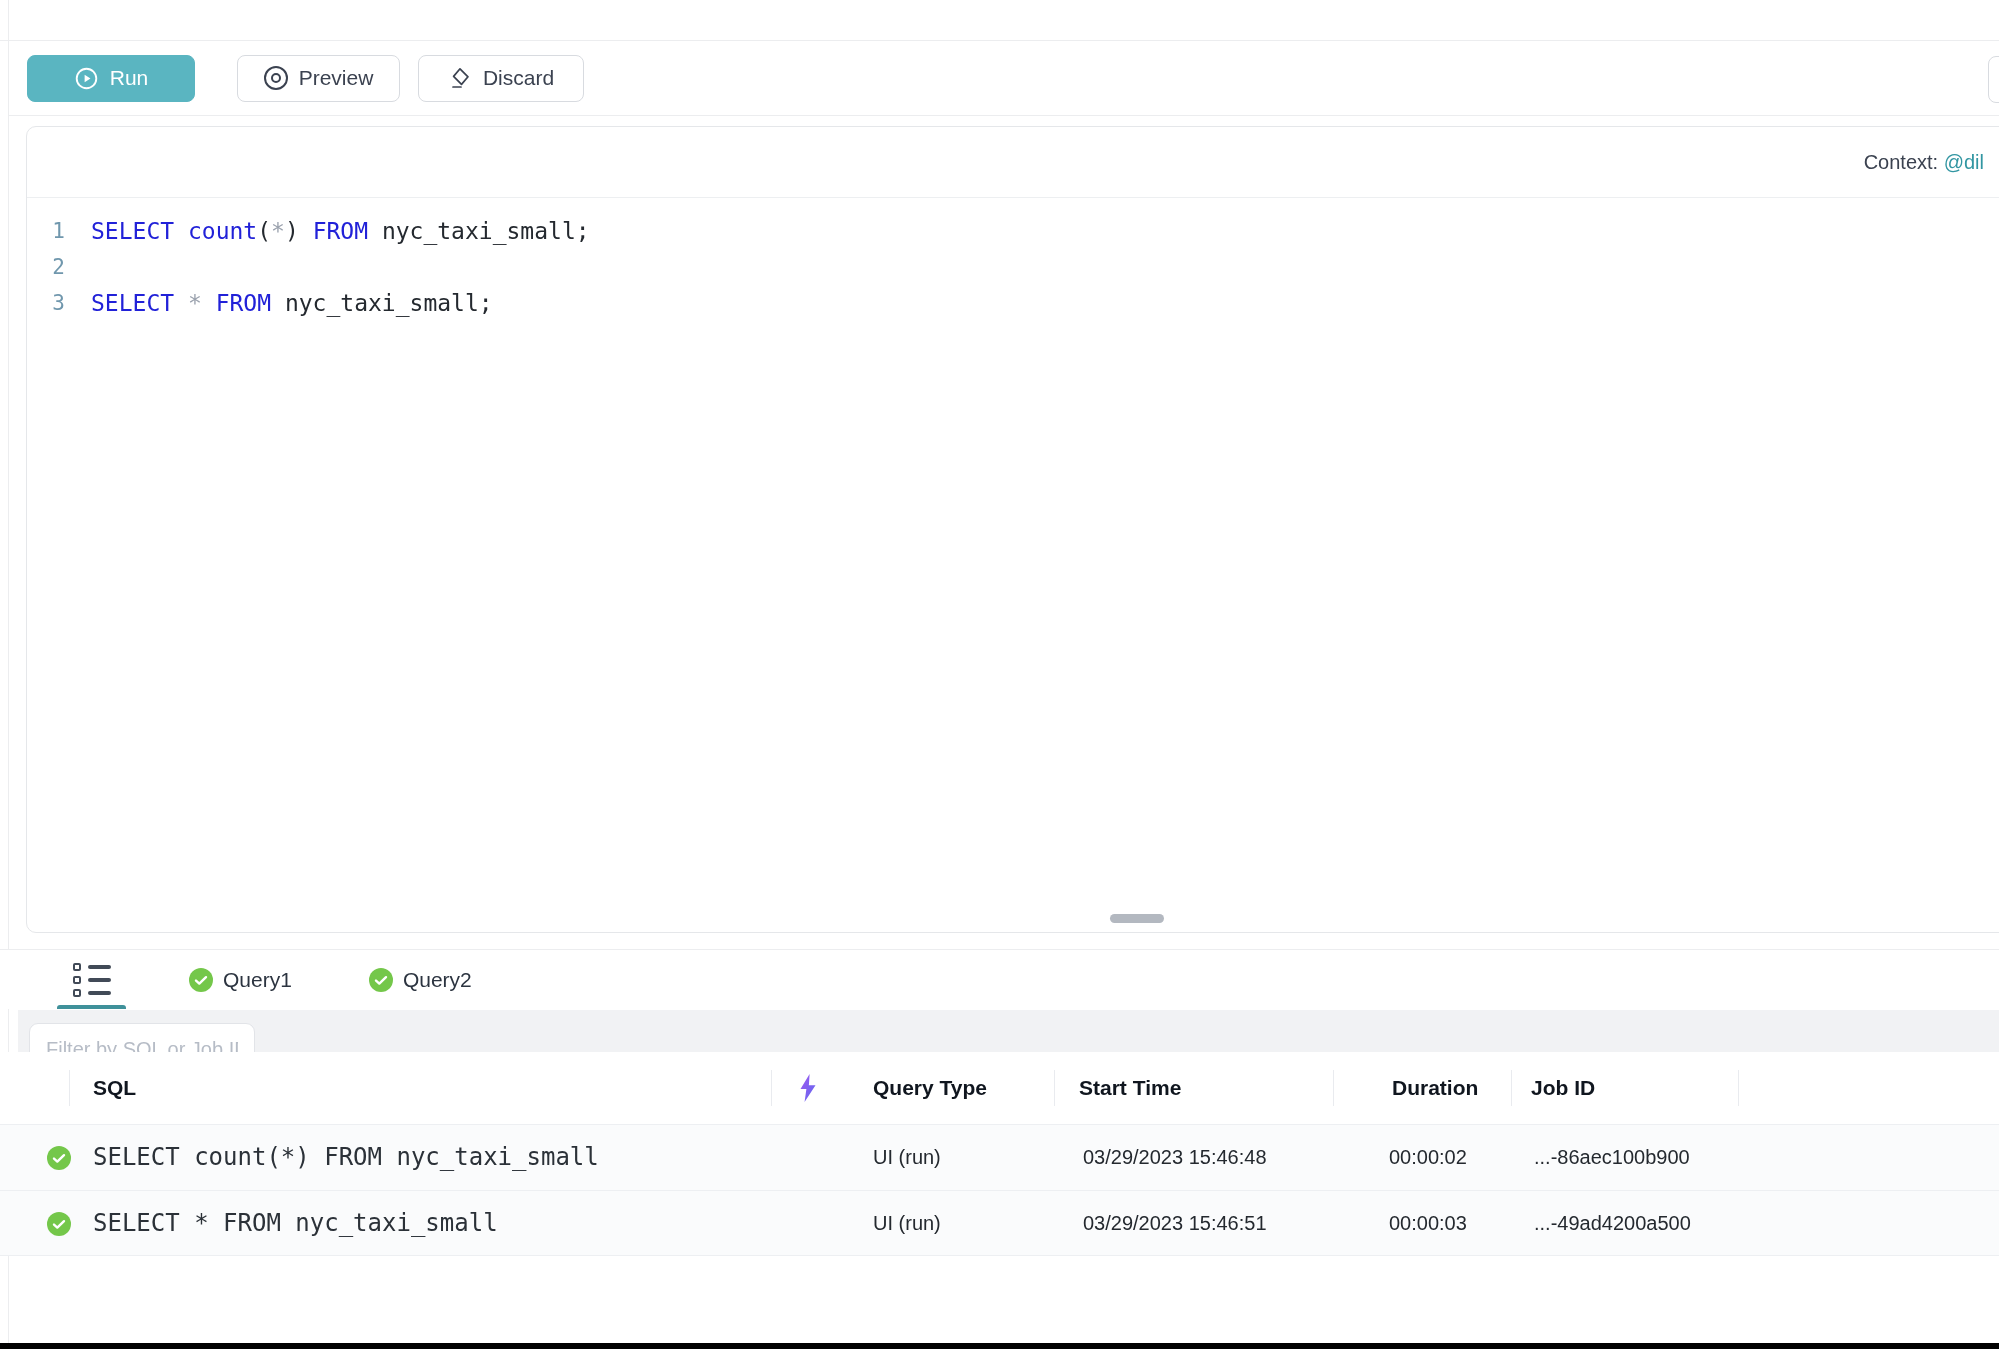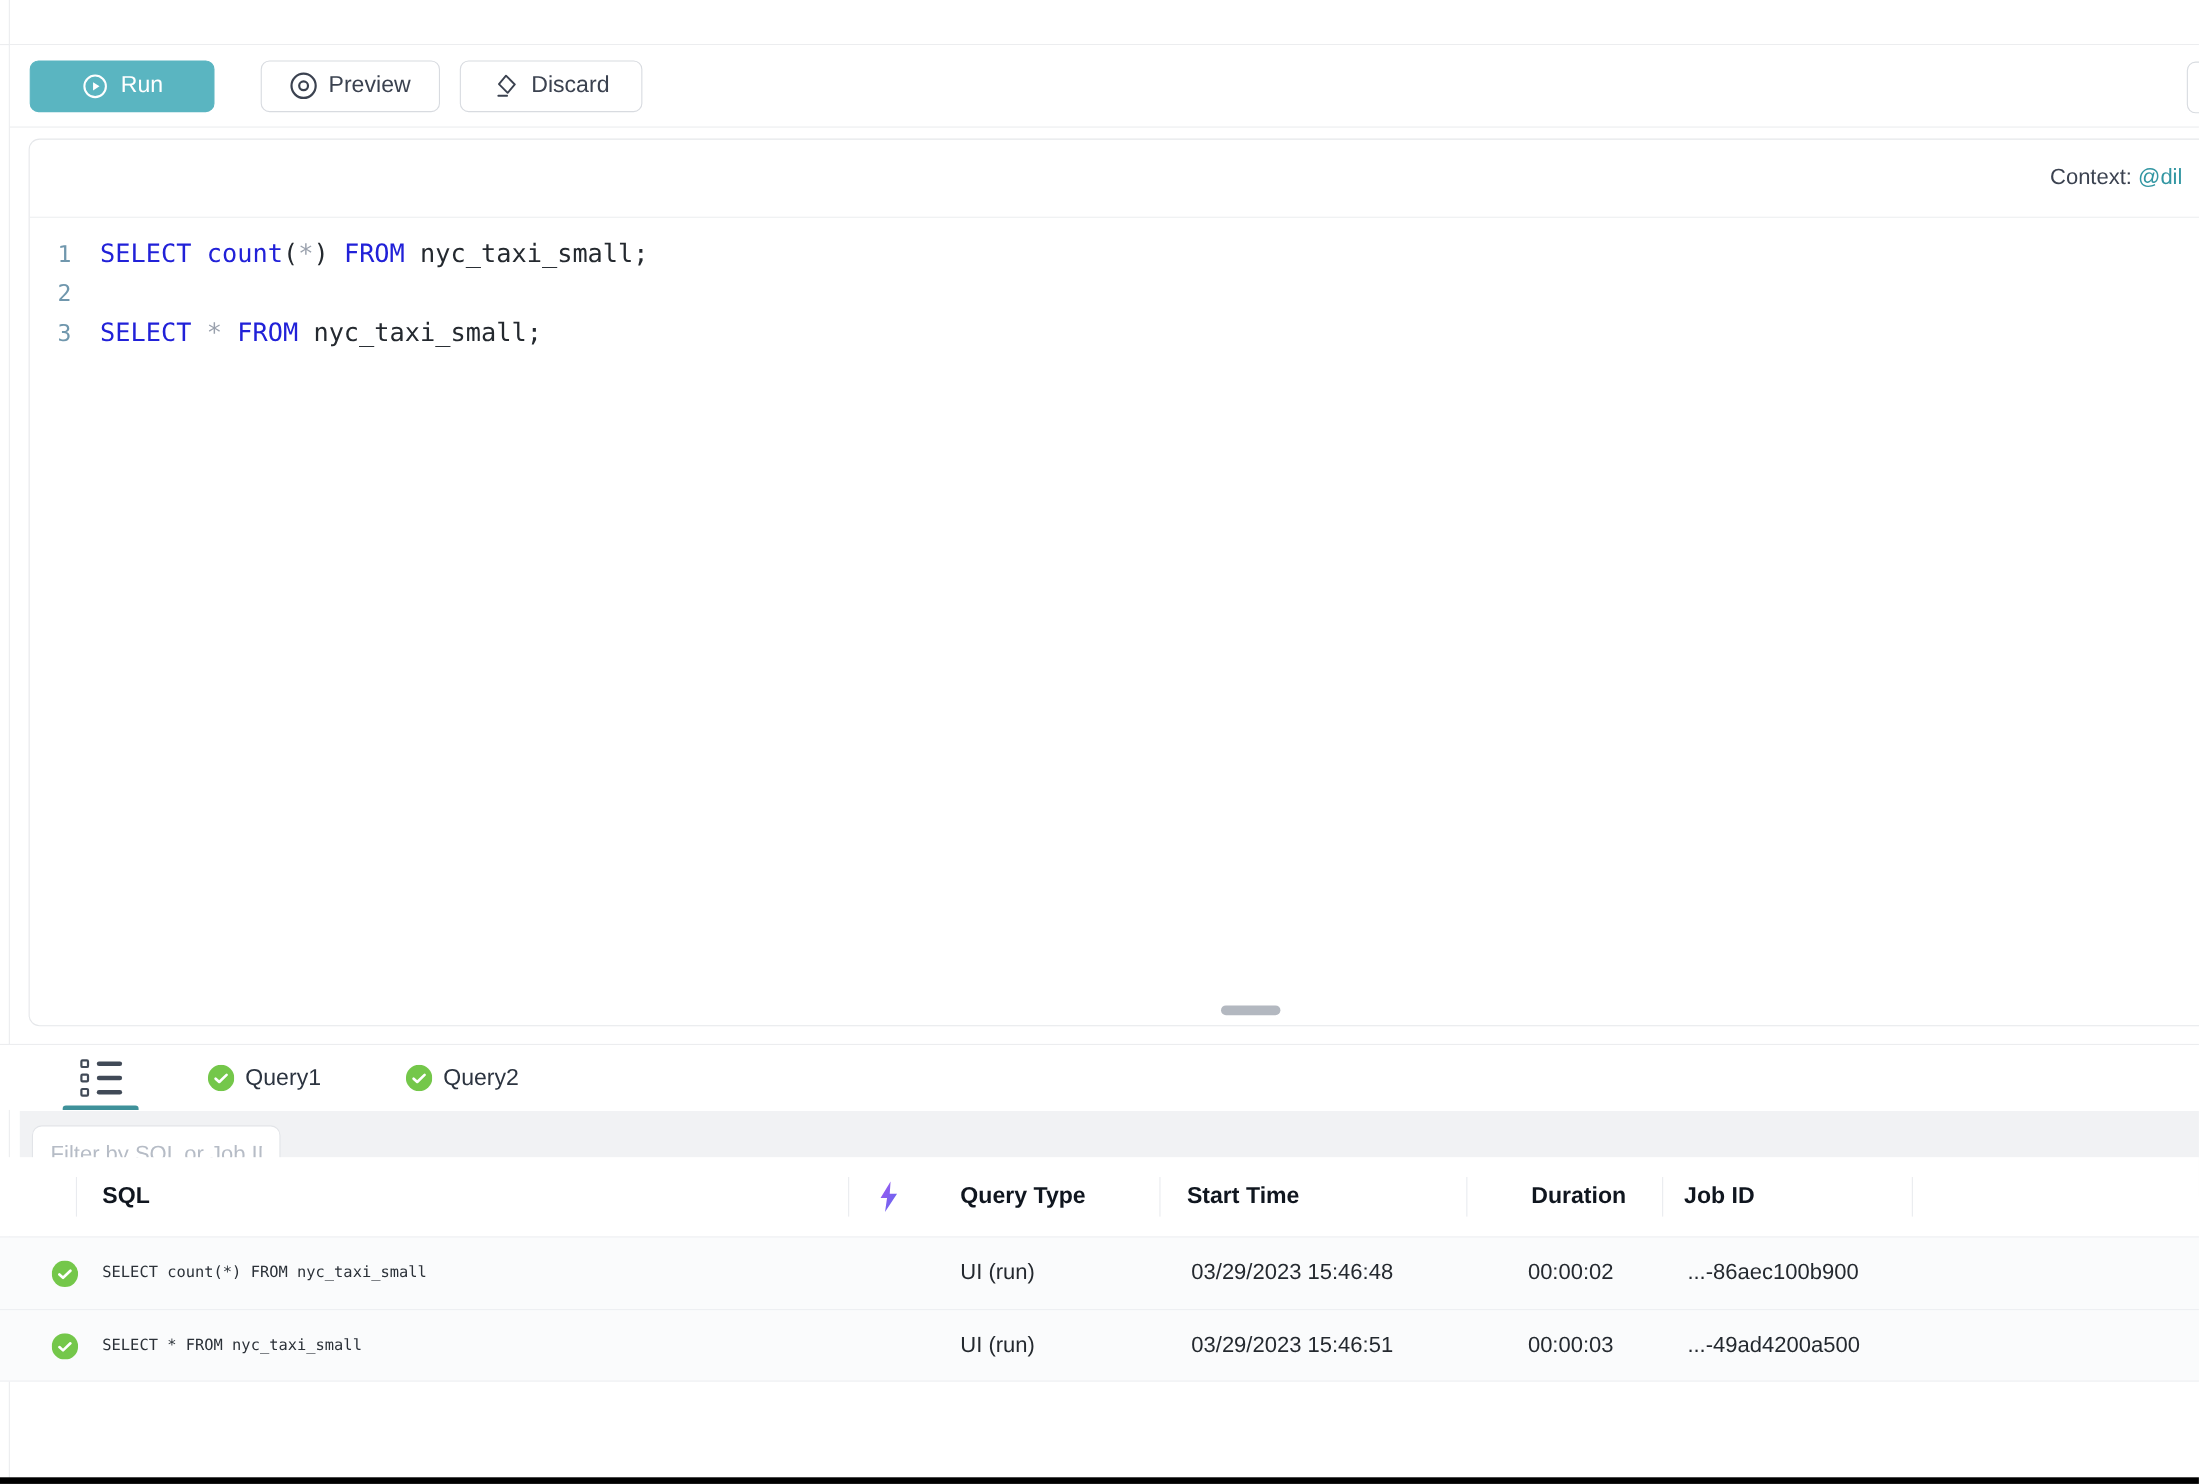--- a/index.html
+++ b/index.html
@@ -75,21 +75,21 @@
   
   .jobs-table{position:absolute; left:0; right:0; top:1052px;}
   .thead{position:relative; height:72px; background:#fff;}
   .th{position:absolute; top:0; line-height:72px; font-size:21px; font-weight:700; color:#10161f; white-space:nowrap;}
   .col-sep{position:absolute; top:18px; width:1px; height:36px; background:#e9ebef;}
   .bolt-wrap{position:absolute; left:795px; top:21px; width:26px; height:30px;}
   .job-row{position:relative; height:66px; background:#fafbfc; border-top:1px solid #edeff2; cursor:pointer;}
   .job-row:last-child{border-bottom:1px solid #edeff2;}
   .cell{position:absolute; top:0; line-height:64px; font-size:20px; color:var(--text); white-space:nowrap;}
   .cell-status{position:absolute; left:47px; top:21px; width:24px; height:24px;}
-  .cell-sql{left:93px; font-family:"DejaVu Sans Mono","Liberation Mono",monospace; font-size:14px; color:#2b3138;}
+  .cell-sql{left:93px; font-family:"DejaVu Sans Mono","Liberation Mono",monospace; font-size:24px; color:#2b3138;}
   .cell-type{left:873px;}
   .cell-start{left:1083px;}
   .cell-duration{left:1389px;}
   .cell-jobid{left:1534px;}
 
   .bottom-bar{position:absolute; left:0; bottom:0; width:100%; height:6px; background:#000;}
 </style>
 </head>
 <body>
 

